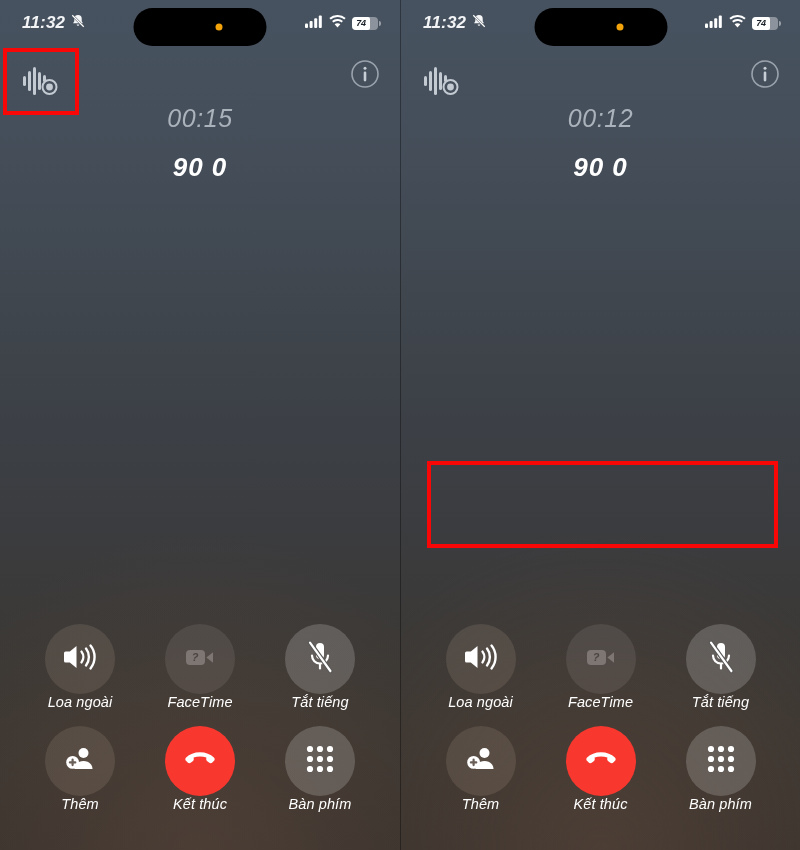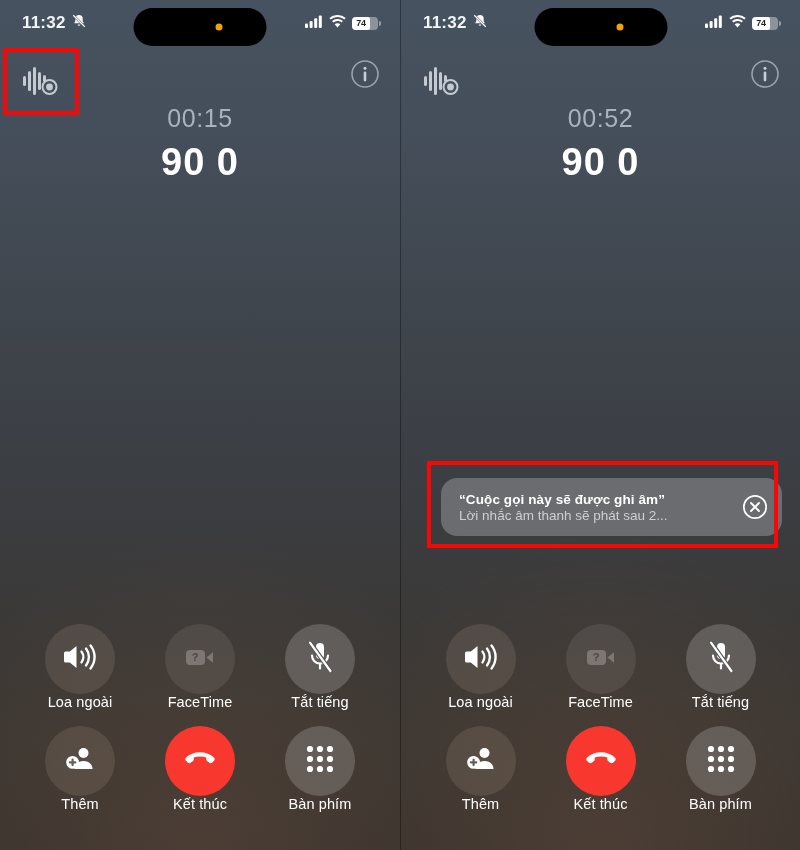--- a/index.html
+++ b/index.html
@@ -1,21 +1,21 @@
 <!DOCTYPE html>
 <html><head>
 <meta charset="utf-8">
 <style>
   * { margin:0; padding:0; box-sizing:border-box; }
   html,body { width:800px; height:850px; overflow:hidden; }
   body {
     font-family:"Liberation Sans", sans-serif;
     background:#3a3330;
   }
-  .stage { position:relative; width:800px; height:652px; display:flex; }
+  .stage { position:relative; width:800px; height:652px; display:flex;font-style:italic; }
 
   .phone {
     position:relative; width:400px; height:850px; overflow:hidden;
     background:
       radial-gradient(120% 60% at 50% 100%, rgba(90,70,58,0.55) 0%, rgba(90,70,58,0) 62%),
       linear-gradient(180deg,
         #475260 0%,
         #454f5b 14%,
         #424a54 26%,
         #3f454c 38%,
@@ -57,21 +57,21 @@
                border-radius:0 2px 2px 0; background:rgba(255,255,255,0.45); }
 
   
   .toprow { position:absolute; top:52px; left:0; right:0; height:62px; }
   .rec-icon { position:absolute; left:20px; top:10px; width:42px; height:40px; }
   .info-btn { position:absolute; right:20px; top:7px; width:30px; height:30px; }
 
   
   .callinfo { position:absolute; top:104px; left:0; right:0; text-align:center; }
   .timer { font-size:25px; color:#aab2bb; letter-spacing:.6px; font-weight:400; }
-  .num-big { margin-top:8px; font-size:38px; font-weight:700; color:#fff; letter-spacing:1px; }
+  .num-big { margin-top:19px; font-size:26px; font-weight:700; color:#fff; letter-spacing:1px; }
 
   
   .banner {
     position:absolute; left:40px; right:18px; top:478px; height:58px;
     background:rgba(118,118,122,0.82);
     border-radius:16px;
     display:flex; align-items:center; padding:0 14px 0 18px; gap:10px;
     backdrop-filter:blur(8px);
   }
   .banner-txt { flex:1; min-width:0; }
@@ -326,37 +326,24 @@
       <div class="info-btn">
         <svg width="30" height="30" viewBox="0 0 30 30">
           <circle cx="15" cy="15" r="13" fill="none" stroke="#9aa3ad" stroke-width="1.6"></circle>
           <circle cx="15" cy="9.2" r="1.5" fill="#c7ced6"></circle>
           <rect x="13.7" y="12.4" width="2.6" height="10" rx="1.3" fill="#c7ced6"></rect>
         </svg>
       </div>
     </div>
 
     <div class="callinfo">
-      <div class="timer">00:52</div>
+      <div class="timer">00:12</div>
       <div class="num-big">90 0</div>
     </div>
 
-    <div class="banner">
-      <div class="banner-txt">
-        <div class="banner-title">“Cuộc gọi này sẽ được ghi âm”</div>
-        <div class="banner-sub">Lời nhắc âm thanh sẽ phát sau 2...</div>
-      </div>
-      <div class="banner-close">
-        <svg width="26" height="26" viewBox="0 0 26 26">
-          <circle cx="13" cy="13" r="11.2" fill="none" stroke="#fff" stroke-width="1.7"></circle>
-          <line x1="9" y1="9" x2="17" y2="17" stroke="#fff" stroke-width="1.9" stroke-linecap="round"></line>
-          <line x1="17" y1="9" x2="9" y2="17" stroke="#fff" stroke-width="1.9" stroke-linecap="round"></line>
-        </svg>
-      </div>
-    </div>
 
     <div class="btngrid">
       <div class="btnrow">
         <div class="cell">
           <div class="circ warm">
             <span>
               <svg width="36" height="30" viewBox="0 0 36 30">
                 <path d="M14.5 4 7.8 9.4H3.6a1.6 1.6 0 0 0-1.6 1.6v8a1.6 1.6 0 0 0 1.6 1.6h4.2L14.5 26z" fill="#fff"></path>
                 <path d="M19.5 9.6a9 9 0 0 1 0 10.8" fill="none" stroke="#fff" stroke-width="2.4" stroke-linecap="round"></path>
                 <path d="M24 6.6a13.6 13.6 0 0 1 0 16.8" fill="none" stroke="#fff" stroke-width="2.4" stroke-linecap="round"></path>

